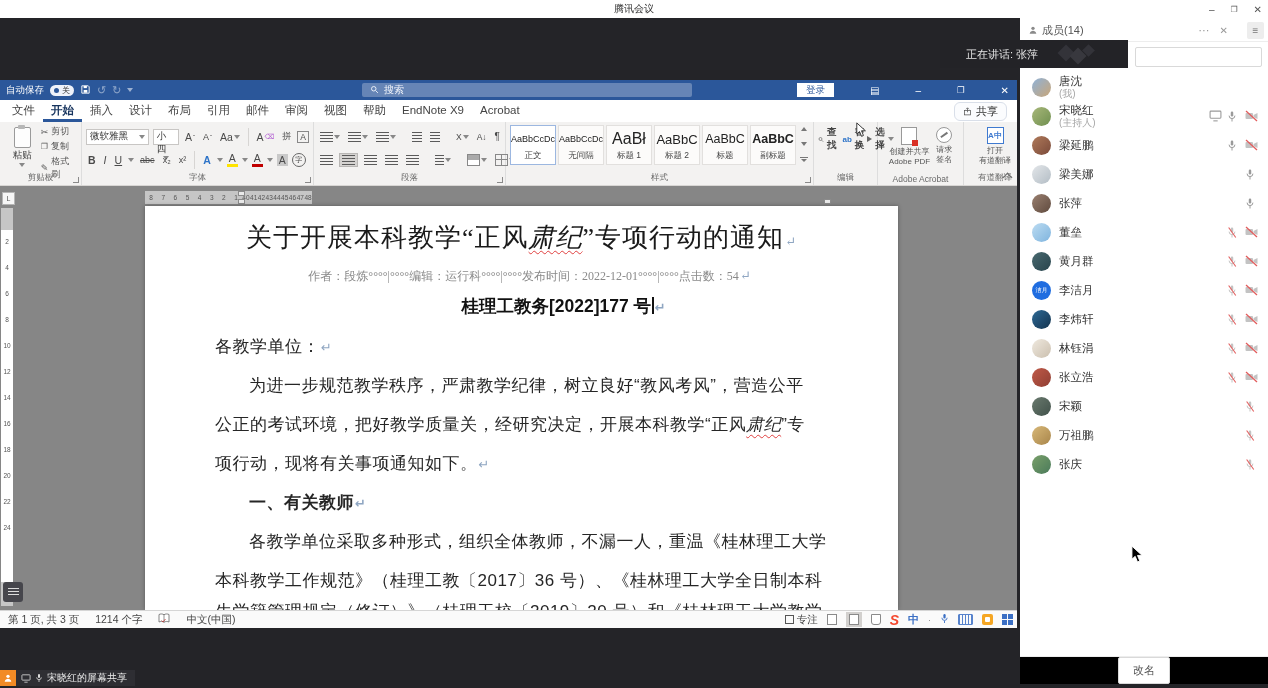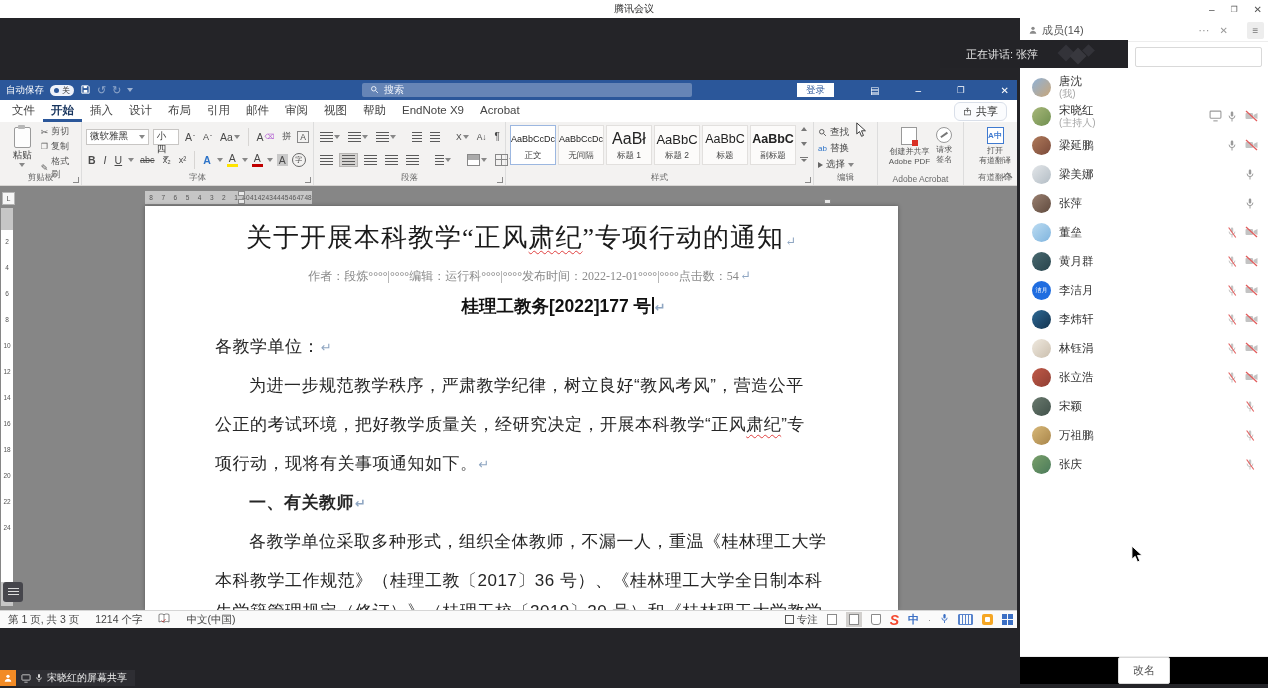--- a/index.html
+++ b/index.html
@@ -52,21 +52,21 @@
   .circ{width:12px;height:12px;border:1px solid #666;border-radius:50%;display:inline-flex;align-items:center;justify-content:center;font-size:7px;}
   .style-card{width:46px;height:40px;border:1px solid #e2e0de;background:#fcfbfa;display:flex;flex-direction:column;align-items:center;justify-content:flex-start;box-sizing:border-box;padding:2px 1px;}
   .style-card.sel{border-color:#9cb7e0;background:#fff;}
   .ssample{flex:1;display:flex;align-items:center;overflow:hidden;white-space:nowrap;color:#222;}
   .sname{font-size:8.5px;color:#444;white-space:nowrap;}
   .styles-scroll{display:flex;flex-direction:column;justify-content:space-between;padding:2px 0;margin-left:2px;width:12px;align-items:center;color:#777;}
   .tri-up{width:0;height:0;border-left:3px solid transparent;border-right:3px solid transparent;border-bottom:4px solid #777;}
   .tri-dn{width:0;height:0;border-left:3px solid transparent;border-right:3px solid transparent;border-top:4px solid #777;}
   .gal{width:8px;height:5px;border-top:1px solid #777;position:relative;}
   .gal::after{content:"";position:absolute;left:1px;top:1px;border-left:3px solid transparent;border-right:3px solid transparent;border-top:3px solid #777;}
-  .edit-col{display:flex;flex-direction:column;justify-content:space-between;gap:3px;font-size:9.5px;color:#444;padding-top:1px;}
+  .edit-col{display:flex;flex-direction:row;justify-content:space-between;gap:3px;font-size:9.5px;color:#444;padding-top:1px;font-weight:bold;}
   .edit-col>div{display:flex;align-items:center;gap:3px;}
   .tri-r{width:0;height:0;border-top:3.5px solid transparent;border-bottom:3.5px solid transparent;border-left:5px solid #666;}
   .two-line{font-size:8px;color:#555;text-align:center;line-height:1.25;}
   .bigicol{display:flex;flex-direction:column;align-items:center;gap:2px;padding:2px 3px 0 3px;}
   .pdficon{width:14px;height:16px;background:#fff;border:1px solid #999;position:relative;}
   .pdficon::after{content:"";position:absolute;right:-2px;bottom:-2px;width:6px;height:6px;background:#d93025;}
   .signicon{width:14px;height:14px;border:1px solid #999;border-radius:50%;position:relative;background:#fff;}
   .signicon::after{content:"";position:absolute;left:3px;top:6px;width:8px;height:1.5px;background:#777;transform:rotate(-35deg);}
   .ydicon{width:15px;height:15px;border:1px solid #3f7ad0;color:#3f7ad0;font-size:8px;display:flex;align-items:center;justify-content:center;background:#fff;font-weight:bold;}
   .chev-up{position:absolute;right:6px;bottom:4px;width:6px;height:6px;border-left:1.5px solid #666;border-top:1.5px solid #666;transform:rotate(45deg);}
@@ -79,21 +79,21 @@
   .seg.page{background:#fff;}
   .ind-marker{position:absolute;width:7px;height:5px;background:#e9e9e9;border:1px solid #8b8b8b;box-sizing:border-box;}
   .v-ruler{position:absolute;left:1px;top:22px;bottom:4px;width:12px;background:#c6c6c6;overflow:hidden;}
   .v-ruler .inner{position:absolute;left:0;top:22px;width:100%;height:352px;background:#fff;}
   .v-nums{position:absolute;left:0;top:30px;width:100%;display:flex;flex-direction:column;align-items:center;gap:19px;font-size:6.5px;color:#555;}
   .page{position:absolute;left:145px;top:20px;width:753px;height:404px;background:#fff;overflow:hidden;box-shadow:0 0 4px rgba(0,0,0,.35);}
   .dline{position:absolute;white-space:nowrap;color:#262626;font-size:17px;letter-spacing:.5px;}
   .doc-title{width:100%;text-align:center;font-family:"Liberation Serif","DejaVu Serif",serif;font-size:26px;letter-spacing:1px;color:#1a1a1a;}
   .doc-meta{width:100%;text-align:center;font-family:"Liberation Serif","DejaVu Serif",serif;font-size:12px;color:#8a8a8a;letter-spacing:0;transform:translateX(8px);}
   .doc-num{width:100%;text-align:center;font-size:17.5px;font-weight:bold;color:#111;transform:translateX(42px);letter-spacing:0;}
-  .sq{text-decoration:underline;text-decoration-style:wavy;text-decoration-color:#e04040;text-decoration-thickness:1px;text-underline-offset:4px;}
+  .sq{text-decoration:underline;text-decoration-style:wavy;text-decoration-color:#e04040;text-decoration-thickness:1px;text-underline-offset:4px;font-style:italic;}
   .pmark{color:#8fa6c2;font-size:13px;margin-left:1px;}
   .caret-bar{display:inline-block;width:1.5px;height:17px;background:#111;vertical-align:-2px;margin-left:1px;}
   .bold{font-weight:bold;}
   .float-widget{position:absolute;left:3px;top:396px;width:20px;height:20px;background:#46464c;border-radius:3px;display:flex;align-items:center;justify-content:center;}
   .float-widget .bar{width:11px;height:8px;background:repeating-linear-gradient(to bottom,#dcdcdc 0 1px,transparent 1px 3px);}
   
   .w-status{position:absolute;left:0;top:530px;width:100%;height:18px;background:#fafafa;border-top:1px solid #d5d5d5;box-sizing:border-box;font-size:10.5px;color:#444;}
   .st-left{position:absolute;left:8px;top:0;height:17px;display:flex;align-items:center;gap:16px;}
   .st-right{position:absolute;right:4px;top:0;height:17px;display:flex;align-items:center;gap:9px;}
   .viewico{width:10px;height:11px;background:#fff;border:1px solid #8a8a8a;box-sizing:border-box;}

